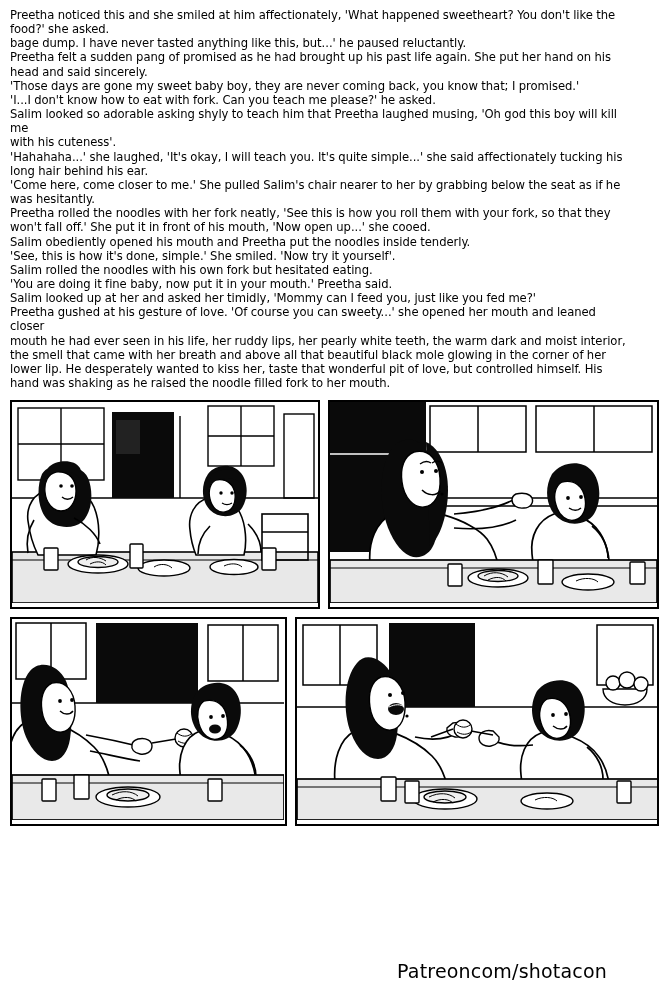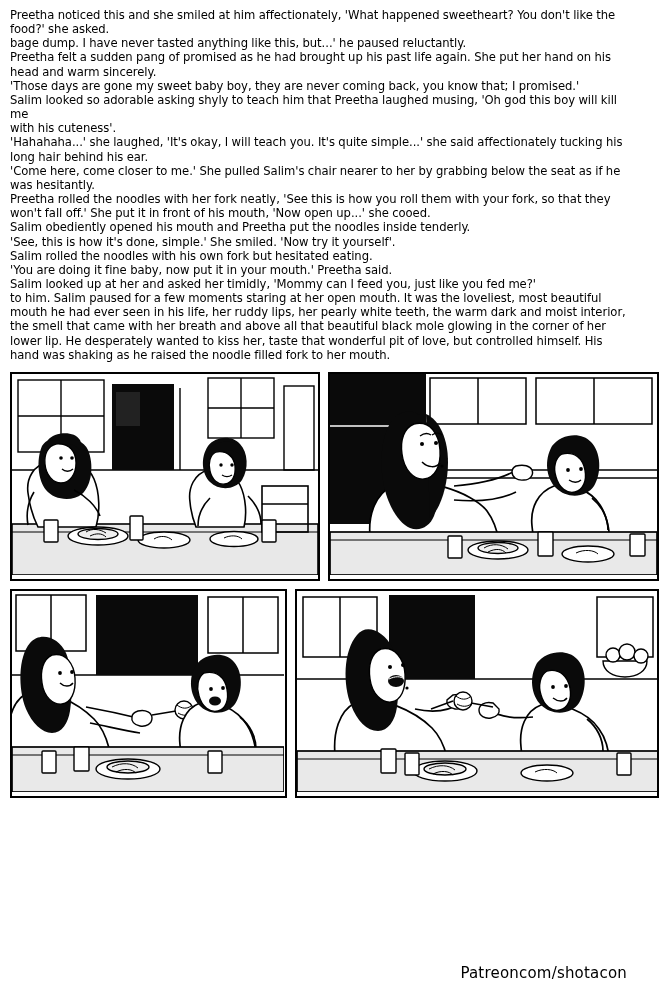--- a/index.html
+++ b/index.html
@@ -56,53 +56,54 @@
   
   .art {
     position: absolute;
     inset: 0;
     background: #ffffff;
   }
   .art svg { display: block; }
 
   .footer {
     position: absolute;
-    right: 12px;
+    right: 32px;
     bottom: 18px;
-    font-size: 15px;
+    font-size: 19px;
     letter-spacing: 0.2px;
     color: #000;
   }
 </style>
 </head>
 <body>
 
 <div class="page">
 
   <div class="narrative">
     <p>Preetha noticed this and she smiled at him affectionately, 'What happened sweetheart? You don't like the</p>
     <p>food?' she asked.</p>
     <p>bage dump. I have never tasted anything like this, but...' he paused reluctantly.</p>
     <p>Preetha felt a sudden pang of promised as he had brought up his past life again. She put her hand on his</p>
-    <p>head and warm sincerely.</p>
+    <p>head and said sincerely.</p>
     <p>'Those days are gone my sweet baby boy, they are never coming back, you know that; I promised.'</p>
+    <p>'I...I don't know how to eat with fork. Can you teach me please?' he asked.</p>
     <p>Salim looked so adorable asking shyly to teach him that Preetha laughed musing, 'Oh god this boy will kill me</p>
     <p>with his cuteness'.</p>
     <p>'Hahahaha...' she laughed, 'It's okay, I will teach you. It's quite simple...' she said affectionately tucking his</p>
     <p>long hair behind his ear.</p>
     <p>'Come here, come closer to me.' She pulled Salim's chair nearer to her by grabbing below the seat as if he</p>
     <p>was hesitantly.</p>
     <p>Preetha rolled the noodles with her fork neatly, 'See this is how you roll them with your fork, so that they</p>
     <p>won't fall off.' She put it in front of his mouth, 'Now open up...' she cooed.</p>
     <p>Salim obediently opened his mouth and Preetha put the noodles inside tenderly.</p>
     <p>'See, this is how it's done, simple.' She smiled. 'Now try it yourself'.</p>
     <p>Salim rolled the noodles with his own fork but hesitated eating.</p>
     <p>'You are doing it fine baby, now put it in your mouth.' Preetha said.</p>
     <p>Salim looked up at her and asked her timidly, 'Mommy can I feed you, just like you fed me?'</p>
-    <p>to him. Salim paused for a few moments staring at her open mouth. It was the loveliest, most beautiful</p>
+    <p>Preetha gushed at his gesture of love. 'Of course you can sweety...' she opened her mouth and leaned closer</p>
     <p>mouth he had ever seen in his life, her ruddy lips, her pearly white teeth, the warm dark and moist interior,</p>
     <p>the smell that came with her breath and above all that beautiful black mole glowing in the corner of her</p>
     <p>lower lip. He desperately wanted to kiss her, taste that wonderful pit of love, but controlled himself. His</p>
     <p>hand was shaking as he raised the noodle filled fork to her mouth.</p>
   </div>
 
   <div class="panels">
 
     <div class="panel-row">
 

